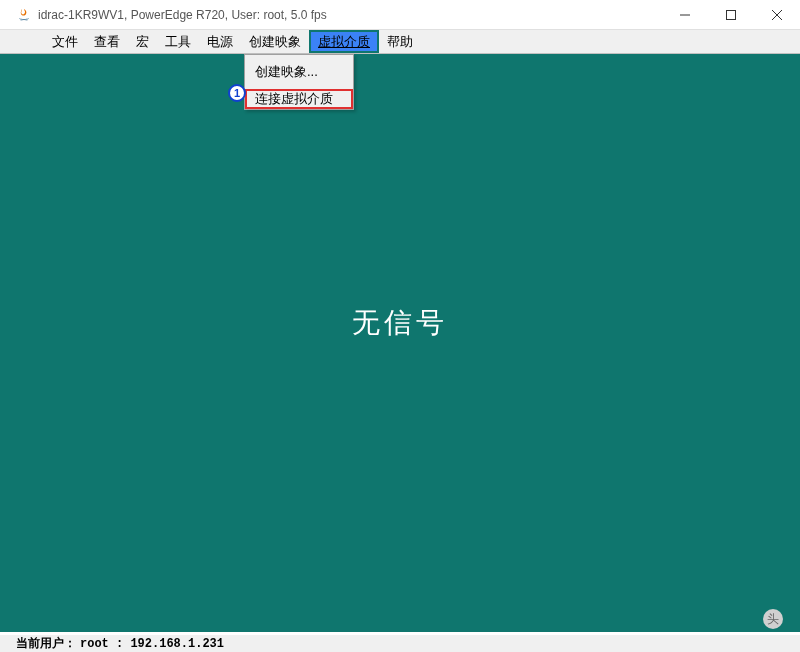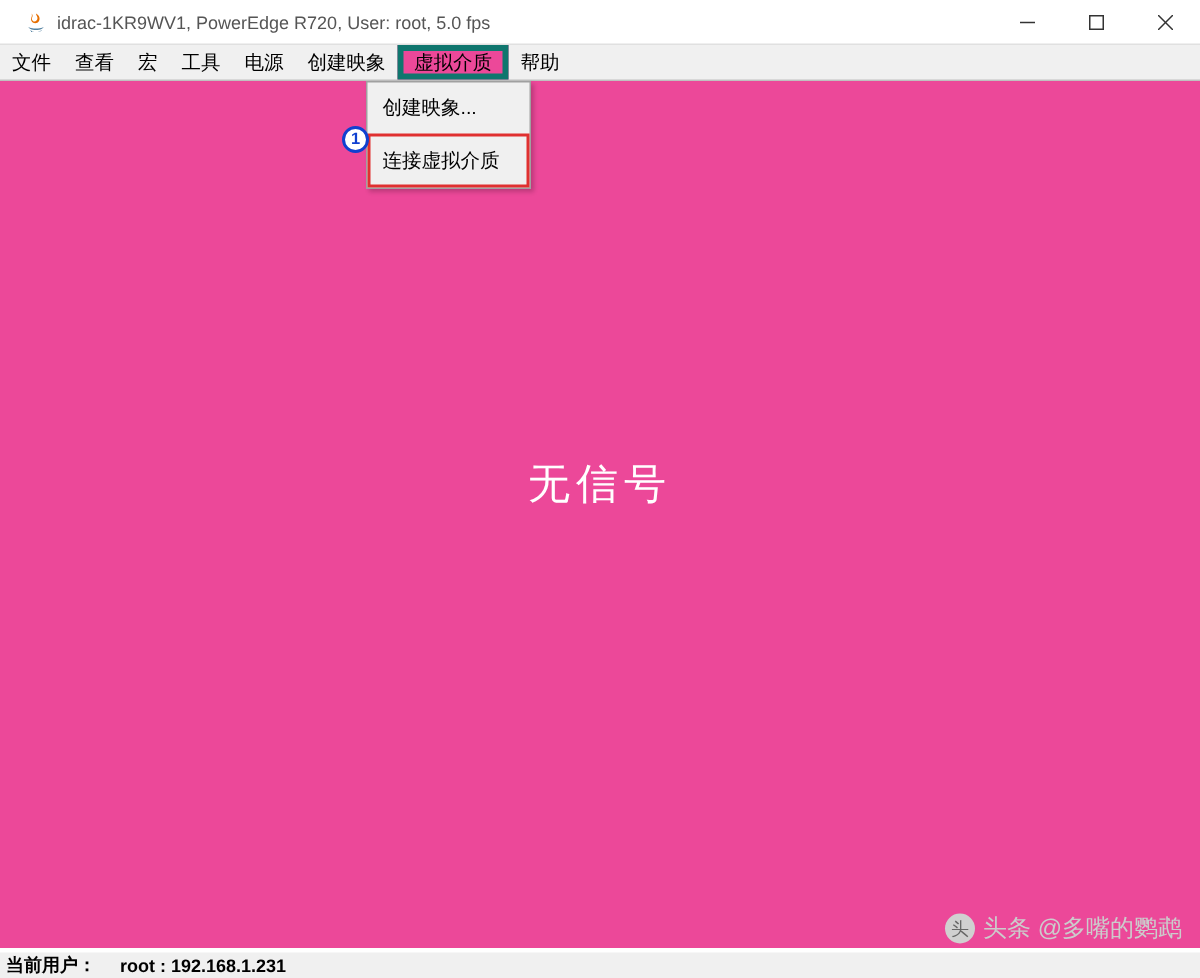--- a/index.html
+++ b/index.html
@@ -6,36 +6,36 @@
     body { width: 800px; height: 652px; overflow: hidden; background: #fff; position: relative; }
 
     .titlebar { height: 30px; background: #fff; display: flex; align-items: center; padding-left: 16px; border-bottom: 1px solid #e0e0e0; }
     .app-icon { width: 16px; height: 16px; margin-right: 6px; position: relative; }
     .app-icon svg { width: 16px; height: 16px; }
     .title-text { font-size: 12px; color: #555; flex: 1; }
     .win-controls { display: flex; height: 100%; }
     .win-btn { width: 46px; height: 100%; display: flex; align-items: center; justify-content: center; font-size: 10px; color: #333; }
     .win-btn svg { width: 10px; height: 10px; }
 
-    .menubar { height: 24px; background: #f0f0f0; display: flex; align-items: stretch; border-bottom: 1px solid #c0c0c0; font-size: 13px; }
+    .menubar { height: 24px; background: #f0f0f0; display: flex; align-items: stretch; border-bottom: 1px solid #c0c0c0; font-size: 13px; padding-left: 44px; }
     .menu-item { padding: 0 8px; display: flex; align-items: center; color: #000; }
-    .menu-item.open { background: #ec4899; border: 4px solid #0f766e; padding: 0 7px; }
+    .menu-item.open { background: #3b82f6; border: 2px solid #0f766e; padding: 0 7px; text-decoration: underline; }
 
     .dropdown { position: absolute; top: 54px; left: 244px; width: 110px; background: #f0f0f0; border: 1px solid #a0a0a0; box-shadow: 2px 2px 3px rgba(0,0,0,0.2); z-index: 10; }
     .dropdown-item { height: 34px; display: flex; align-items: center; padding: 0 10px; font-size: 13px; }
-    .dropdown-item.highlighted-box { border: 2px solid #e03030; height: 36px; padding: 0 8px; position: relative; }
+    .dropdown-item.highlighted-box { border: 2px solid #e03030; height: 20px; padding: 0 8px; position: relative; }
 
     .annotation-badge { position: absolute; left: 228px; top: 84px; width: 18px; height: 18px; border-radius: 50%; background: #fff; border: 2px solid #1040d0; color: #1040d0; font-size: 11px; font-weight: bold; display: flex; align-items: center; justify-content: center; z-index: 11; }
 
-    .console { position: absolute; top: 54px; left: 0; right: 0; bottom: 20px; background: #ec4899; display: flex; align-items: center; justify-content: center; }
+    .console { position: absolute; top: 54px; left: 0; right: 0; bottom: 20px; background: #0f766e; display: flex; align-items: center; justify-content: center; }
     .no-signal { font-family: "SimSun", serif; color: #fff; font-size: 28px; letter-spacing: 4px; margin-top: -40px; }
 
-    .statusbar { position: absolute; bottom: 0; left: 0; right: 0; height: 17px; background: #f0f0f0; display: flex; align-items: center; padding: 0 4px; font-size: 12px; }
+    .statusbar { position: absolute; bottom: 0; left: 0; right: 0; height: 17px; background: #f0f0f0; display: flex; align-items: center; padding: 0 16px; font-size: 12px; }
     .status-label { font-weight: bold; }
-    .status-value { margin-left: 16px; font-weight: bold; }
+    .status-value { margin-left: 4px; font-weight: bold; font-family: Liberation Mono, monospace; }
 
     .watermark { position: absolute; right: 12px; bottom: 22px; display: flex; align-items: center; color: #ccc; font-size: 16px; z-index: 5; }
     .watermark-icon { width: 22px; height: 22px; margin-right: 4px; }
   </style>
 </head>
 <body>
 
 <div class="titlebar">
   <span class="app-icon">
     <svg viewBox="0 0 16 16">
@@ -87,19 +87,18 @@
 
 <div class="annotation-badge">1</div>
 
 <div class="watermark">
   <span class="watermark-icon">
     <svg viewBox="0 0 22 22">
         <circle cx="11" cy="11" r="10" fill="#d0d0d0"></circle>
         <text x="11" y="15" text-anchor="middle" font-size="12" fill="#666">头</text>
       </svg>
   </span>
-  <span>头条 @多嘴的鹦鹉</span>
 </div>
 
 <div class="statusbar">
   <span class="status-label">当前用户：</span>
   <span class="status-value">root : 192.168.1.231</span>
 </div>
 
 </body></html>

